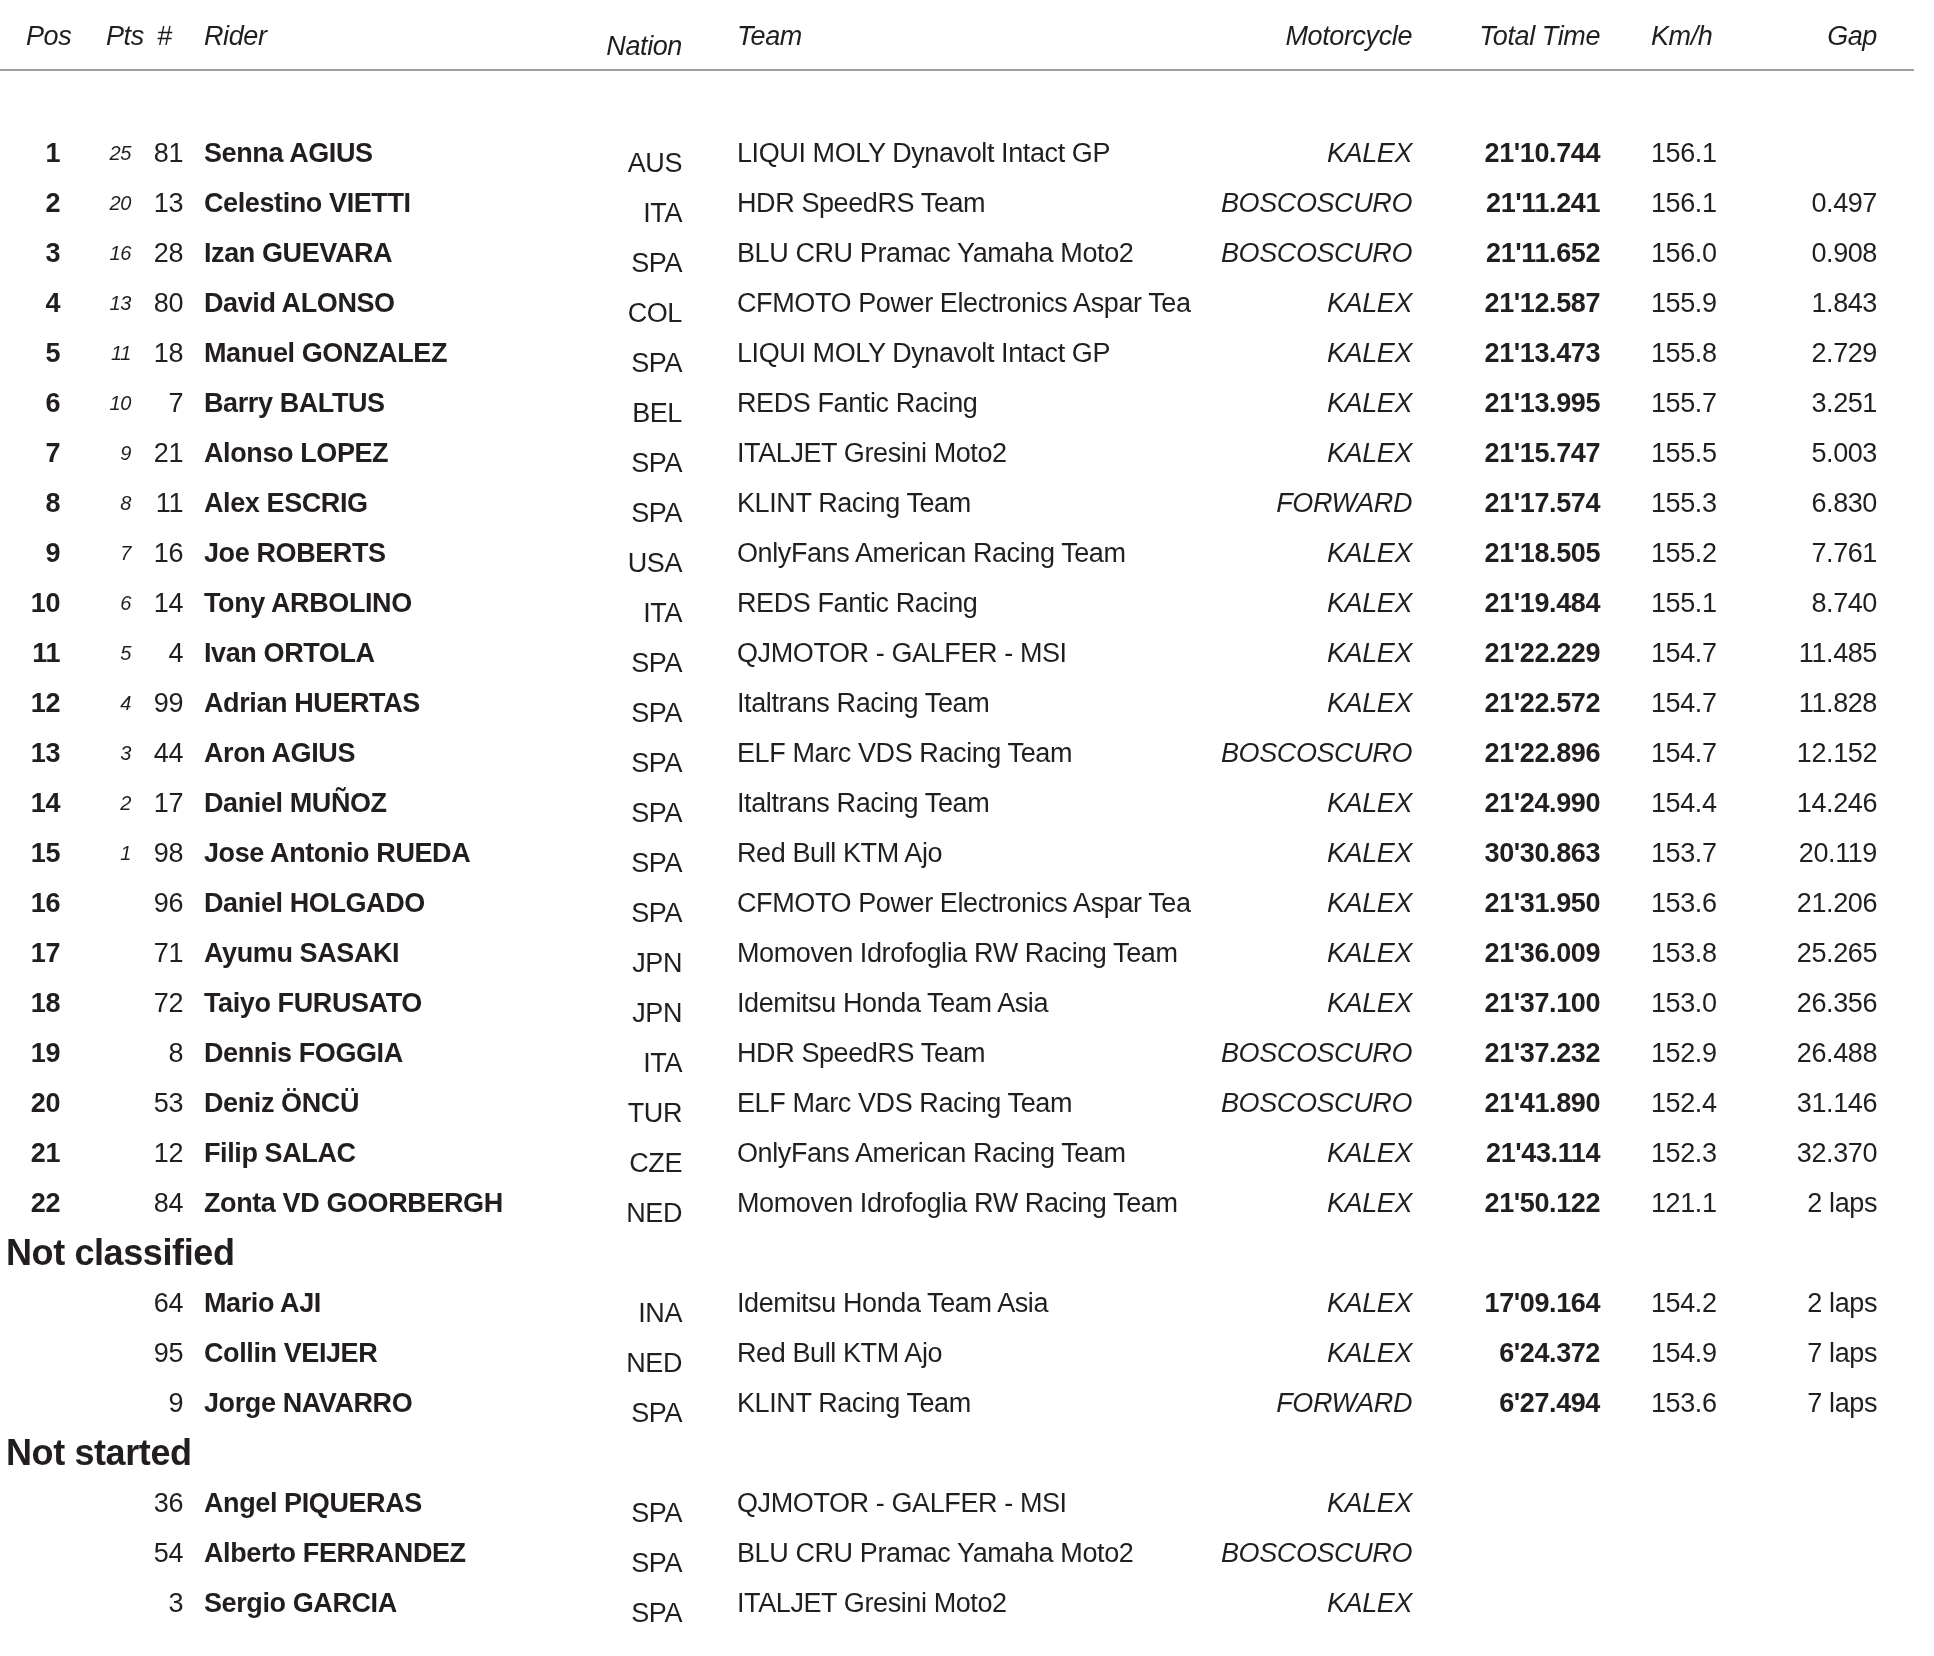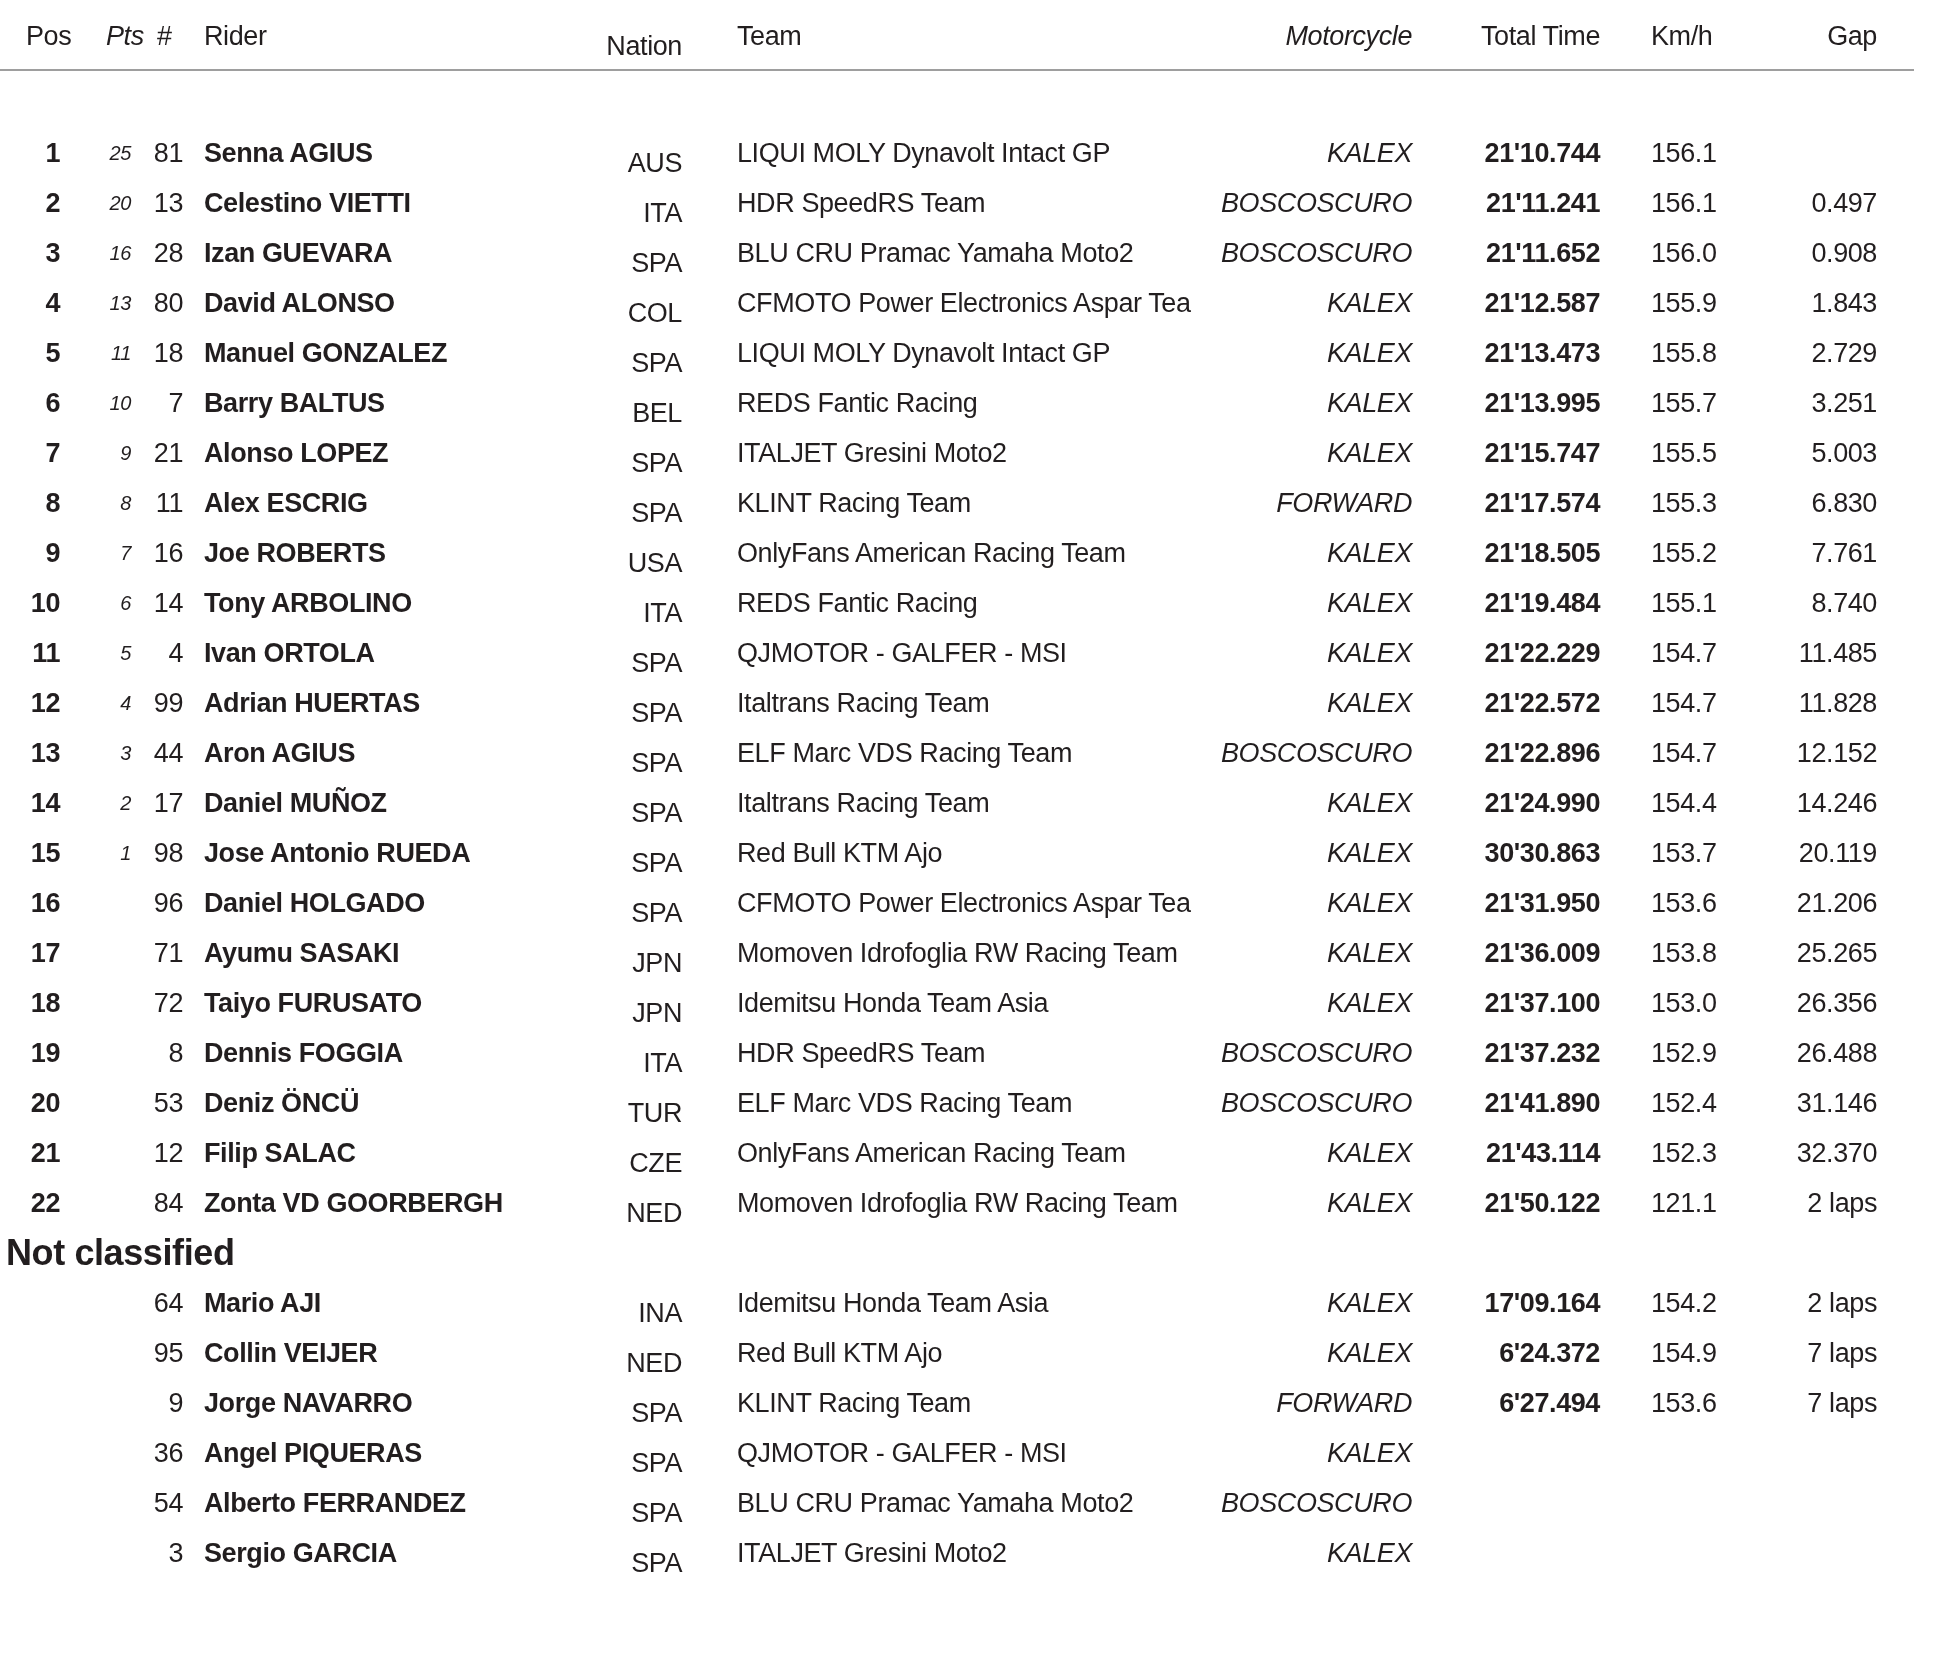--- a/index.html
+++ b/index.html
@@ -21,21 +21,21 @@
   .c-pts   { left:64px;  width:55px;  font-size:20px; font-style:italic;margin-left:12px; }
   .c-num   { left:126px; width:57px;  }
   .c-rider { left:204px; width:358px; font-weight:700; overflow:hidden; }
   .c-nation{ left:563px; width:119px;margin-top:20px; }
   .c-team  { left:700px; width:524px; overflow:hidden;margin-left:37px; }
   .c-moto  { left:1234px; width:178px;font-style:italic; }
   .c-time  { left:1428px; width:172px; font-weight:700; }
   .c-kmh   { left:1651px; width:105px; }
   .c-gap   { left:1736px; width:141px; }
   
-  .hdr .cell { font-weight:400; font-size:27px; }
+  .hdr .cell { font-style:italic; font-weight:400; font-size:27px; }
   .hdr .c-pos { left:26px; width:60px; justify-content:flex-start; }
   .hdr .c-pts { left:94px; width:60px; justify-content:flex-start; }
   .hdr .c-num { left:157px; width:40px; justify-content:flex-start; }
   
   .section-label {
     position:absolute; left:6px; top:0; bottom:0; display:flex; align-items:center;
     font-size:36px; font-weight:700; letter-spacing:-0.4px;
   }
 </style>
 </head>
@@ -353,20 +353,23 @@
     <div class="cell c-num r">9</div>
     <div class="cell c-rider">Jorge NAVARRO</div>
     <div class="cell c-nation r">SPA</div>
     <div class="cell c-team">KLINT Racing Team</div>
     <div class="cell c-moto r">FORWARD</div>
     <div class="cell c-time r">6'27.494</div>
     <div class="cell c-kmh">153.6</div>
     <div class="cell c-gap r">7 laps</div>
   </div>
       <div class="row">
+    <div class="section-label">Not started</div>
+  </div>
+      <div class="row">
     <div class="cell c-pos r"></div>
     <div class="cell c-pts r"></div>
     <div class="cell c-num r">36</div>
     <div class="cell c-rider">Angel PIQUERAS</div>
     <div class="cell c-nation r">SPA</div>
     <div class="cell c-team">QJMOTOR - GALFER - MSI</div>
     <div class="cell c-moto r">KALEX</div>
     <div class="cell c-time r"></div>
     <div class="cell c-kmh"></div>
     <div class="cell c-gap r"></div>

